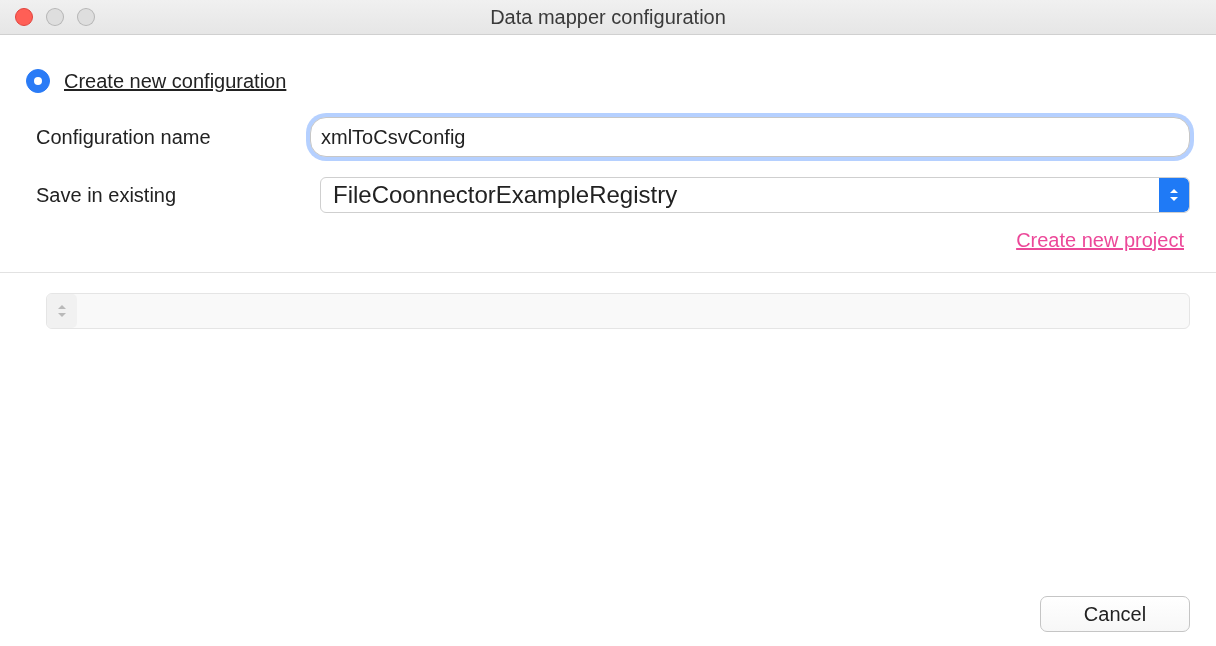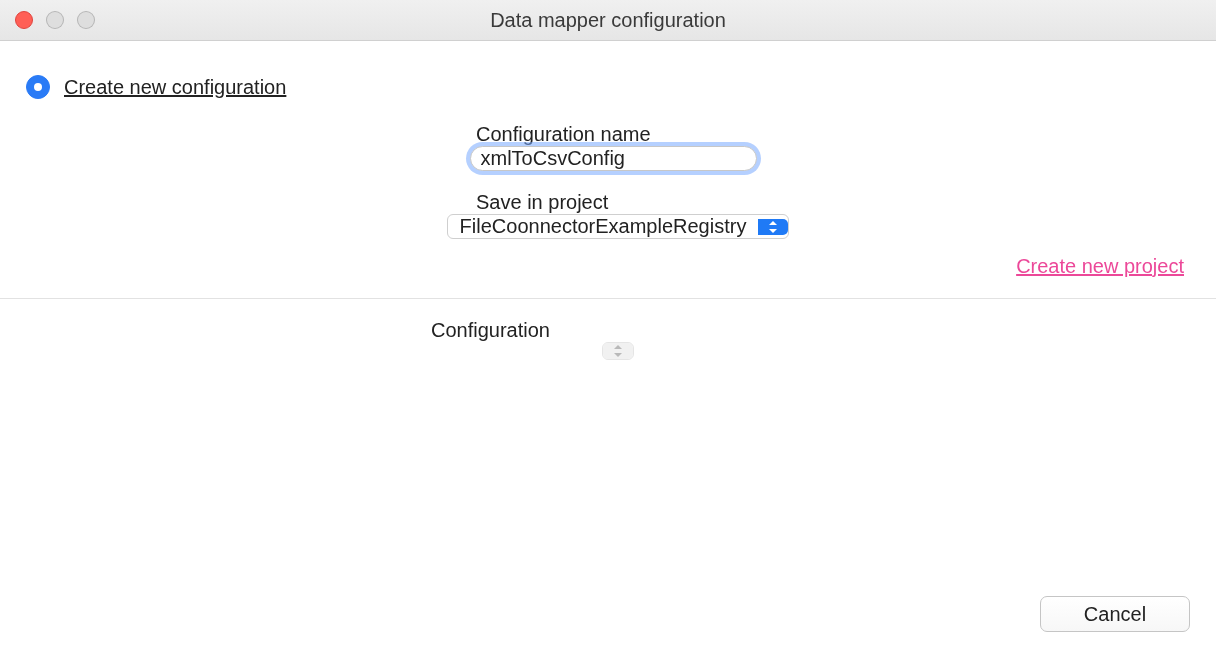--- a/index.html
+++ b/index.html
@@ -6,21 +6,21 @@
   html, body { width: 1216px; height: 646px; overflow: hidden; }
   body {
     font-family: -apple-system, "Helvetica Neue", Helvetica, Arial, sans-serif;
     font-size: 20px;
     color: #222;
     background: #fff;
     -webkit-font-smoothing: antialiased;
   }
 
   .titlebar {
-    height: 41px;
+    height: 35px;
     background: linear-gradient(#f0f0f0, #e6e6e6);
     border-bottom: 1px solid #d0d0d0;
     display: flex;
     align-items: center;
     position: relative;
   }
   .traffic-lights {
     display: flex;
     gap: 13px;
     position: absolute;
@@ -74,21 +74,20 @@
   .radio-label { font-size: 20px; }
 
   .form-block {
     padding-left: 10px;
     margin-bottom: 18px;
   }
   .form-row {
     display: flex;
     align-items: center;
     margin-bottom: 20px;
-    flex-direction: column;
   }
   .form-label {
     width: 274px;
     font-size: 20px;
     color: #222;
   }
 
   .text-input-wrap {
     flex: 1;
     height: 40px;
@@ -117,21 +116,21 @@
     align-items: center;
     border: 1px solid #cfcfcf;
     border-radius: 6px;
     background: #fff;
     overflow: hidden;
     margin-left: 10px;
   }
   .combo .combo-text {
     flex: 1;
     padding: 0 12px;
-    font-size: 20px;
+    font-size: 24px;
     color: #222;
   }
   .combo .combo-arrow {
     width: 30px;
     height: 100%;
     background: #1f7af6;
     display: flex;
     align-items: center;
     justify-content: center;
     border-top-right-radius: 5px;
@@ -210,42 +209,41 @@
   </div>
 
   <div class="form-block">
     <div class="form-row">
       <div class="form-label">Configuration name</div>
       <div class="text-input-wrap">
         <input type="text" value="xmlToCsvConfig" style="">
       </div>
     </div>
     <div class="form-row">
-      <div class="form-label">Save in project</div>
+      <div class="form-label">Save in existing</div>
       <div class="combo">
         <div class="combo-text">FileCoonnectorExampleRegistry</div>
         <div class="combo-arrow">
           <svg width="12" height="16" viewBox="0 0 12 16">
             <path d="M6 2 L2 6 L10 6 Z" fill="#fff"></path>
             <path d="M6 14 L2 10 L10 10 Z" fill="#fff"></path>
           </svg>
         </div>
       </div>
     </div>
     <div class="link-row">
       <span class="link">Create new project</span>
     </div>
   </div>
 
   <div class="divider"></div>
 
 
   <div class="form-block">
     <div class="form-row">
-      <div class="form-label" style="width:364px">Configuration</div>
       <div class="combo disabled">
         <div class="combo-arrow">
           <svg width="12" height="16" viewBox="0 0 12 16">
             <path d="M6 2 L2 6 L10 6 Z" fill="#b9b9b9"></path>
             <path d="M6 14 L2 10 L10 10 Z" fill="#b9b9b9"></path>
           </svg>
         </div>
       </div>
     </div>
   </div>

